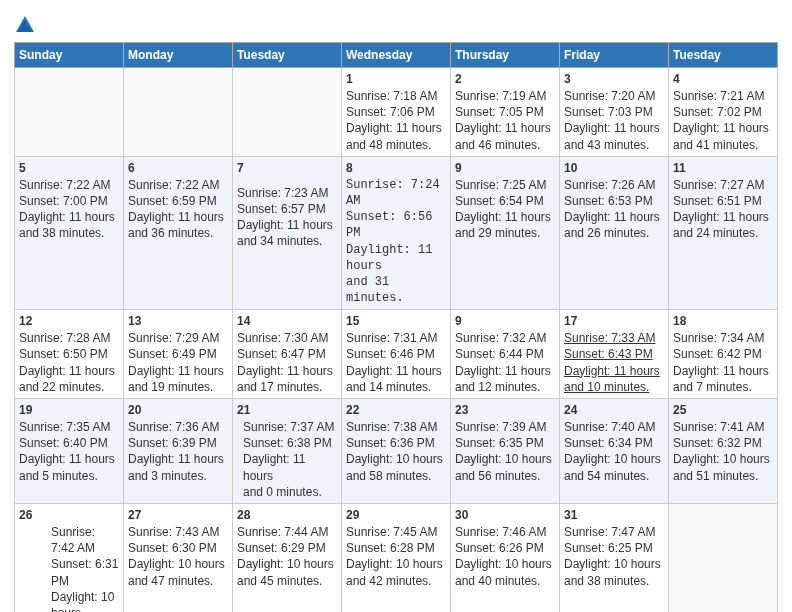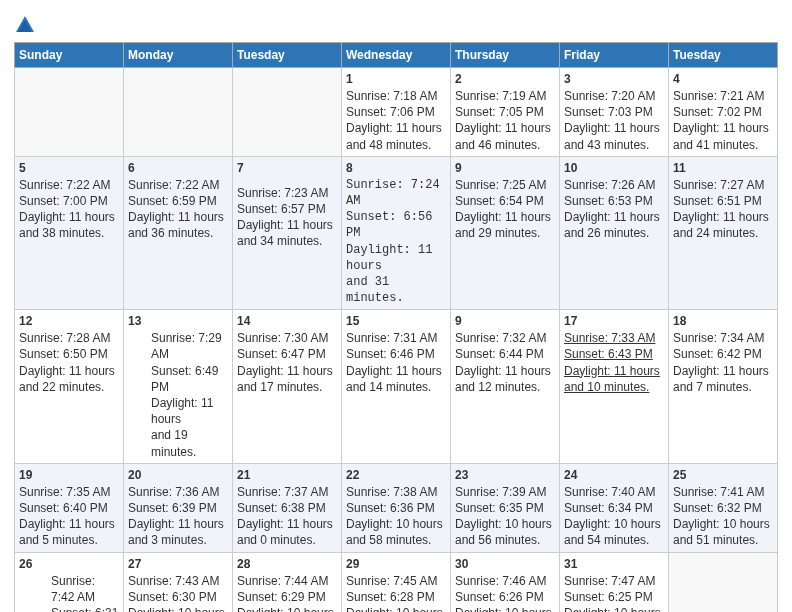--- a/index.html
+++ b/index.html
@@ -226,21 +226,21 @@
         <tr>
           <td>
             <span class="day-num">12</span>
             <div class="day-info" style="white-space: pre-line;">Sunrise: 7:28 AM
 Sunset: 6:50 PM
 Daylight: 11 hours
 and 22 minutes.</div>
           </td>
           <td>
             <span class="day-num">13</span>
-            <div class="day-info" style="white-space: pre-line; margin-left: 23px;">Sunrise: 7:29 AM
+            <div class="day-info" style="white-space: pre-line;">Sunrise: 7:29 AM
 Sunset: 6:49 PM
 Daylight: 11 hours
 and 19 minutes.</div>
           </td>
           <td>
             <span class="day-num">14</span>
             <div class="day-info" style="white-space: pre-line;">Sunrise: 7:30 AM
 Sunset: 6:47 PM
 Daylight: 11 hours
 and 17 minutes.</div>
@@ -284,21 +284,21 @@
           </td>
           <td>
             <span class="day-num">20</span>
             <div class="day-info" style="white-space: pre-line;">Sunrise: 7:36 AM
 Sunset: 6:39 PM
 Daylight: 11 hours
 and 3 minutes.</div>
           </td>
           <td>
             <span class="day-num">21</span>
-            <div class="day-info" style="white-space: pre-line;">Sunrise: 7:37 AM
+            <div class="day-info" style="white-space: pre-line; margin-left: 6px;">Sunrise: 7:37 AM
 Sunset: 6:38 PM
 Daylight: 11 hours
 and 0 minutes.</div>
           </td>
           <td>
             <span class="day-num">22</span>
             <div class="day-info" style="white-space: pre-line;">Sunrise: 7:38 AM
 Sunset: 6:36 PM
 Daylight: 10 hours
 and 58 minutes.</div>

